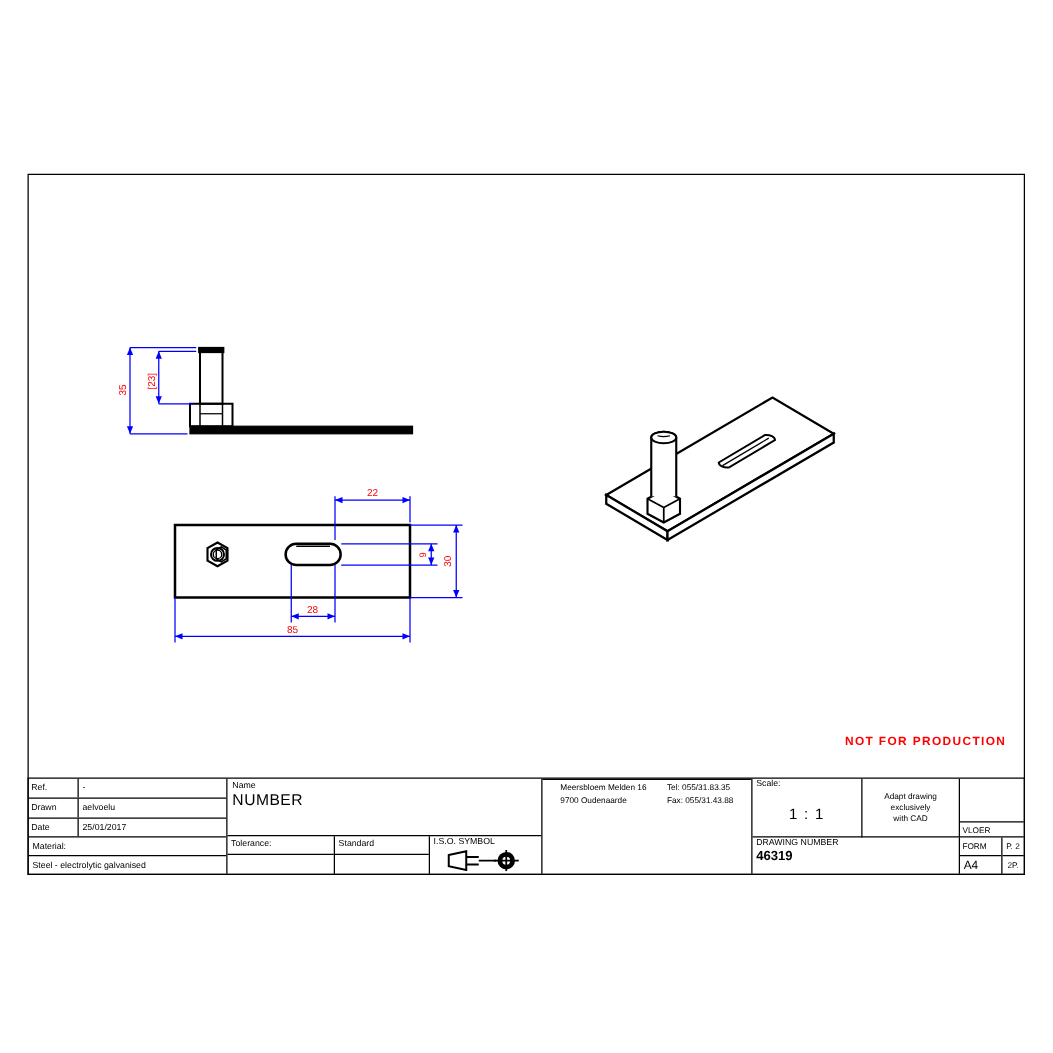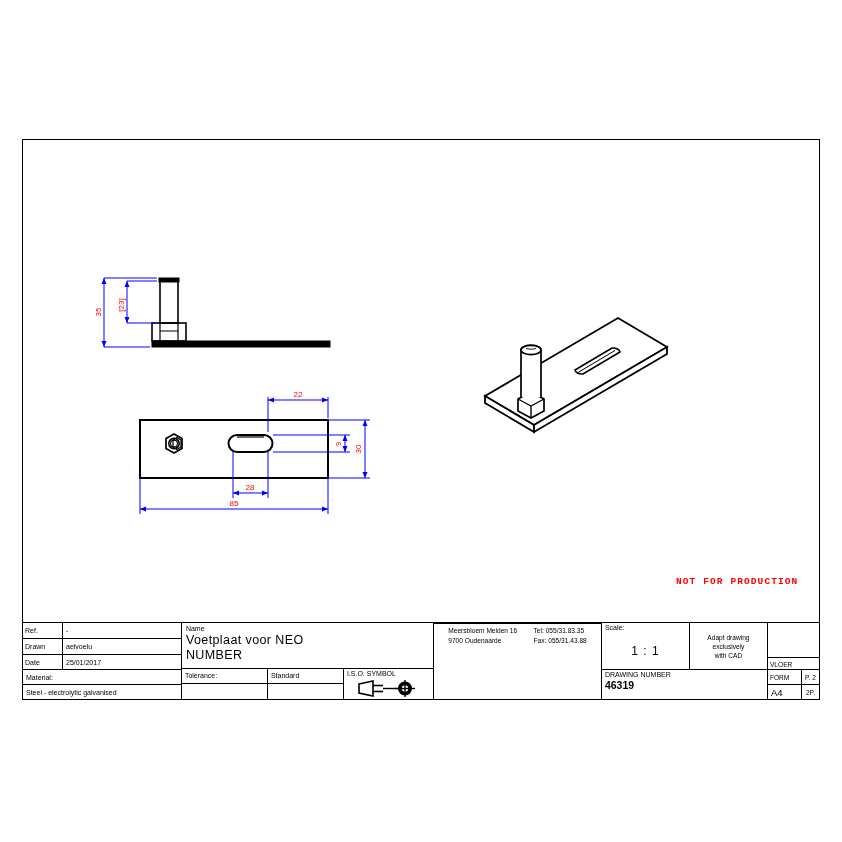--- a/index.html
+++ b/index.html
@@ -32,26 +32,26 @@
   svg.draw {
     position: absolute;
     left: 0; top: 0;
     width: 842px;
     height: 842px;
     pointer-events: none;
   }
   .nfp {
     position: absolute;
     left: 676px;
-    top: 576px;
+    top: 588px;
     color: #ff0000;
     font-size: 9.5px;
     font-weight: bold;
     letter-spacing: 1.1px;
-    font-family: Liberation Mono, monospace;
+    font-family: Liberation Sans, sans-serif;
     white-space: nowrap;
   }
 
   
   .tb {
     position: absolute;
     left: 22px;
     top: 622px;
     width: 798px;
     height: 78px;
@@ -424,21 +424,20 @@
       </div>
       <div class="matCol" style="border-right:none;flex:1;">
         <div class="matHdr">Material:</div>
         <div class="matVal">Steel - electrolytic galvanised</div>
       </div>
     </div>
 
     <div class="tb-mid">
       <div class="nameBlock">
         <div class="nameLbl">Name</div>
-        <div class="nameBig">Voetplaat voor NEO</div>
         <div class="nameBig">NUMBER</div>
       </div>
       <div class="matRow">
         <div class="matCol" style="width:86px;">
           <div class="matHdr">Tolerance:</div>
           <div class="matVal"></div>
         </div>
         <div class="matCol" style="width:76px;">
           <div class="matHdr">Standard</div>
           <div class="matVal"></div>

